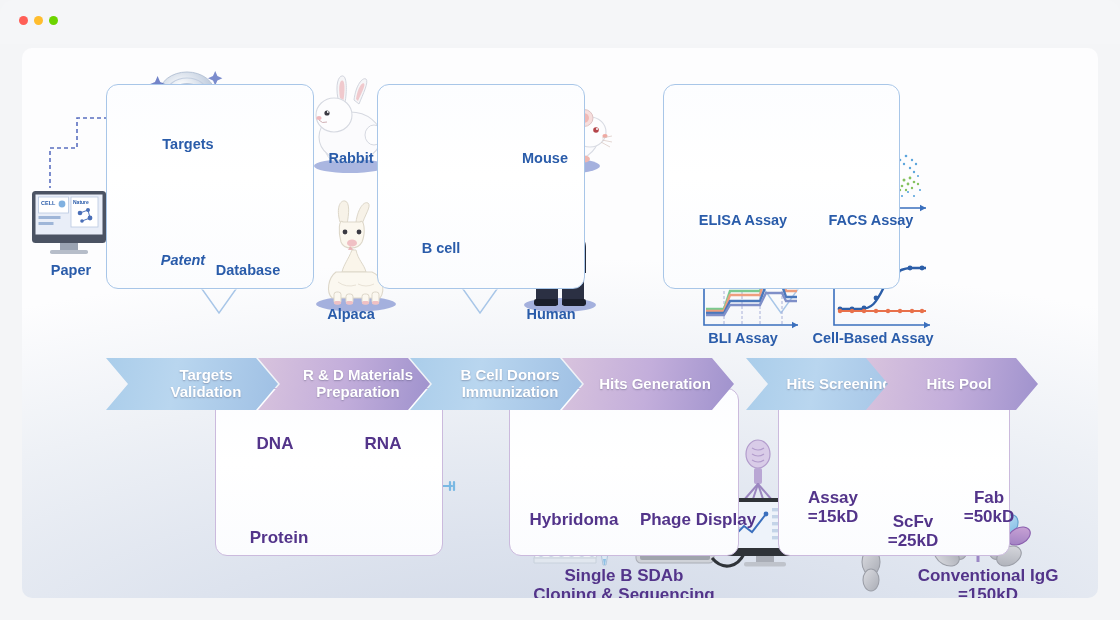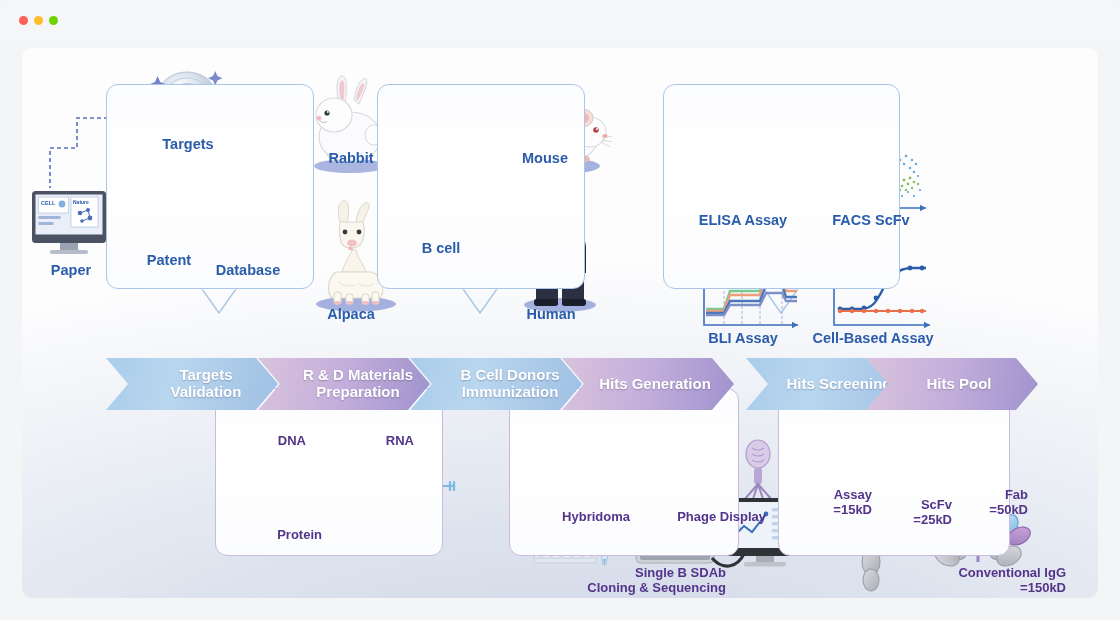--- a/index.html
+++ b/index.html
@@ -49,21 +49,21 @@
   .panel.purple{ border: 1.4px solid #cbbadd; }
 
   .plabel {
     position: absolute;
     text-align: center;
     line-height: 1.12;
     white-space: nowrap;
     font-weight: 600;
   }
   .plabel.blue   { color: #2a5caa; font-size: 14.5px; }
-  .plabel.purple { color: #53348a; font-size: 13px; text-align: right; }
+  .plabel.purple { color: #53348a; font-size: 17px; }
 
   
   .chev {
     position: absolute; top: 310px; height: 52px;
     clip-path: polygon(0 0, calc(100% - 22px) 0, 100% 50%, calc(100% - 22px) 100%, 0 100%, 22px 50%);
     display: flex; align-items: center; justify-content: center;
   }
   .chev span {
     color: #ffffff; font-weight: 700; font-size: 15px;
     text-align: center; line-height: 1.12;
@@ -743,50 +743,50 @@
 
 <div class="panel blue" style="left:84px;  top:36px;  width:208px; height:205px;"></div>
 <div class="panel blue" style="left:355px; top:36px;  width:208px; height:205px;"></div>
 <div class="panel blue" style="left:641px; top:36px;  width:237px; height:205px;"></div>
 <div class="panel purple" style="left:193px; top:340px; width:228px; height:168px;"></div>
 <div class="panel purple" style="left:487px; top:340px; width:230px; height:168px;"></div>
 <div class="panel purple" style="left:756px; top:340px; width:232px; height:168px;"></div>
 
 <div class="plabel blue" style="left:132px; top:88px;  width:68px;">Targets</div>
 <div class="plabel blue" style="left:14px;  top:214px; width:70px;">Paper</div>
-<div class="plabel blue" style="left:112px; top:204px; width:70px;">Patent</div>
+<div class="plabel blue" style="left:126px; top:204px; width:70px;font-style:italic;">Patent</div>
 <div class="plabel blue" style="left:182px; top:214px; width:88px;">Database</div>
 
 <div class="plabel blue" style="left:296px; top:102px; width:66px;">Rabbit</div>
 <div class="plabel blue" style="left:488px; top:102px; width:70px;">Mouse</div>
 <div class="plabel blue" style="left:388px; top:192px; width:62px;">B cell</div>
 <div class="plabel blue" style="left:292px; top:258px; width:74px;">Alpaca</div>
 <div class="plabel blue" style="left:492px; top:258px; width:74px;">Human</div>
 
 <div class="plabel blue" style="left:662px; top:164px; width:118px;">ELISA Assay</div>
-<div class="plabel blue" style="left:790px; top:164px; width:118px;">FACS ScFv</div>
+<div class="plabel blue" style="left:790px; top:164px; width:118px;">FACS Assay</div>
 <div class="plabel blue" style="left:666px; top:282px; width:110px;">BLI Assay</div>
 <div class="plabel blue" style="left:778px; top:282px; width:146px;">Cell-Based Assay</div>
 
 <div class="plabel purple" style="left:222px; top:386px; width:62px;">DNA</div>
 <div class="plabel purple" style="left:330px; top:386px; width:62px;">RNA</div>
 <div class="plabel purple" style="left:214px; top:480px; width:86px;">Protein</div>
 
 <div class="plabel purple" style="left:496px; top:462px; width:112px;">Hybridoma</div>
 <div class="plabel purple" style="left:608px; top:462px; width:136px;">Phage Display</div>
 <div class="plabel purple" style="left:500px; top:518px; width:204px;">
   <span>Single B SDAb</span><br>
   <span>Cloning &amp; Sequencing</span>
 </div>
 
 <div class="plabel purple" style="left:772px; top:440px; width:78px;">
   <span>Assay</span><br>
   <span>=15kD</span>
 </div>
-<div class="plabel purple" style="left:852px; top:450px; width:78px;">
+<div class="plabel purple" style="left:852px; top:464px; width:78px;">
   <span>ScFv</span><br>
   <span>=25kD</span>
 </div>
 <div class="plabel purple" style="left:928px; top:440px; width:78px;">
   <span>Fab</span><br>
   <span>=50kD</span>
 </div>
 <div class="plabel purple" style="left:796px; top:518px; width:94px;margin-top:32px;">
   <span>Camelid</span><br>
   <span>=80kD</span>

